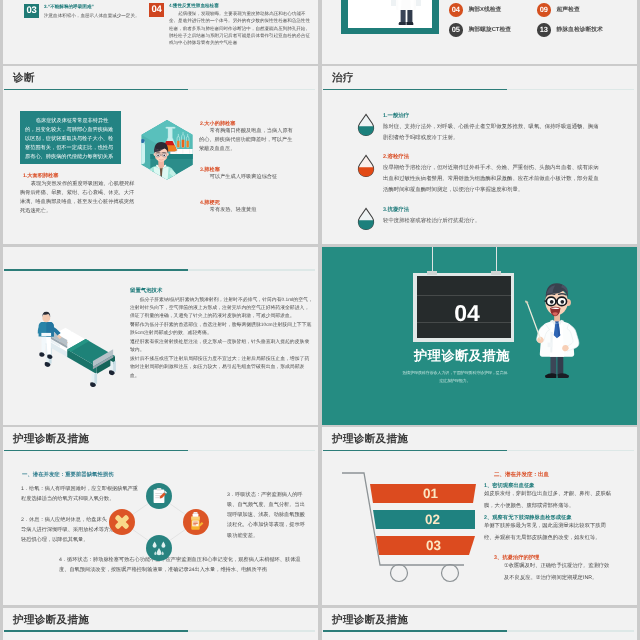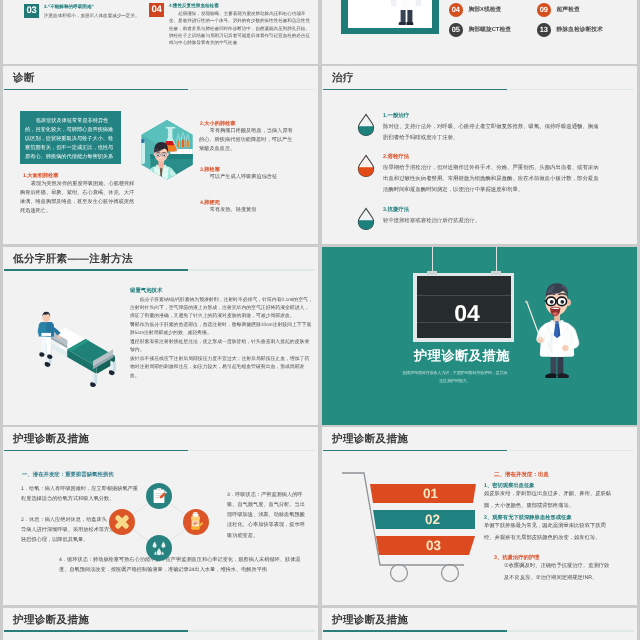--- a/index.html
+++ b/index.html
@@ -260,21 +260,20 @@
   <div class="dx-t" style="left:197px;top:54px;width:95px">2.大小的肺栓塞</div>
   <div class="dx-b" style="left:196px;top:61px;width:97px">常有胸痛口疼酸及咆血，当病人原有的心、肺疾病代偿功能降差时，可以产生萦蔽及血血压。</div>
   <div class="dx-t" style="left:197px;top:100px;width:95px">3.肺栓塞</div>
   <div class="dx-b" style="left:196px;top:107px;width:110px">可以产生成人呼吸窘迫综合征</div>
   <div class="dx-t" style="left:197px;top:133px;width:95px">4.肺梗死</div>
   <div class="dx-b" style="left:196px;top:140px;width:110px">常有发热、轻度黄疸</div>
 </div>
 
 <div class="slide cl r2">
   <div class="hd">
-    <div class="t">低分字肝素——注射方法</div>
     <div class="rule">
           <i></i>
         </div>
   </div>
   <svg class="bedfig" viewBox="0 0 110 100">
 
   <path d="M23 50 l3 1.7 v22 l-3 -1.7z" fill="#e6f1f5"></path>
         <path d="M26 51.7 l3 -1.7 v22 l-3 1.7z" fill="#c9dde5"></path>
   <path d="M21.8 71 q4.4 -1.2 6.1 2.7 q-1.2 3.3 -4.8 1.9 q-2.5 -1 -1.3 -4.6z" fill="#1b2433"></path>
   <path d="M45 37 l3 1.7 v18 l-3 -1.7z" fill="#e6f1f5"></path>

